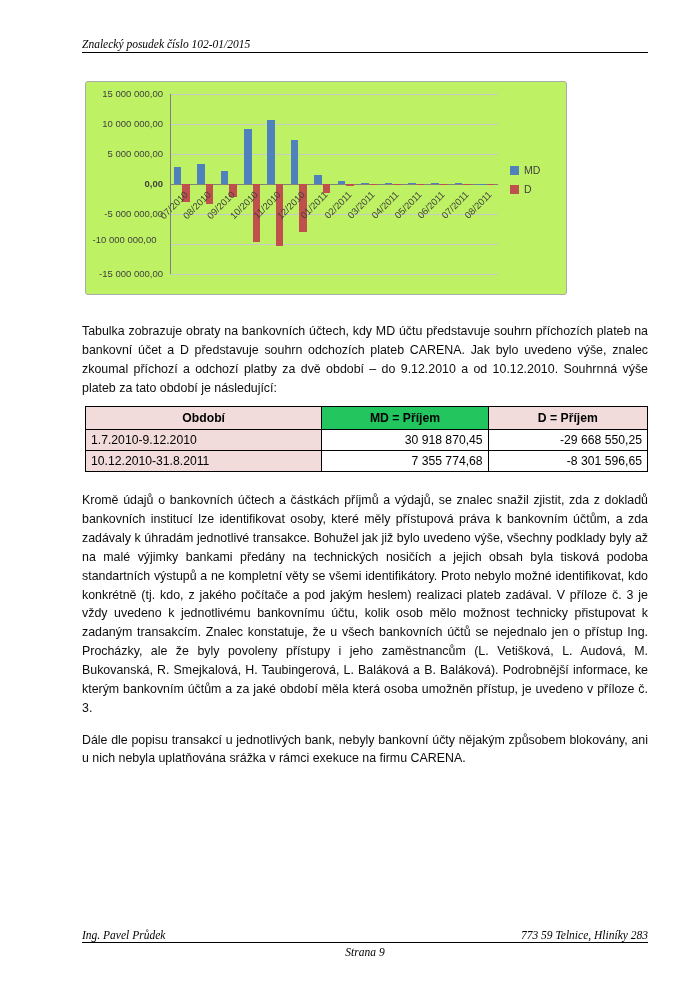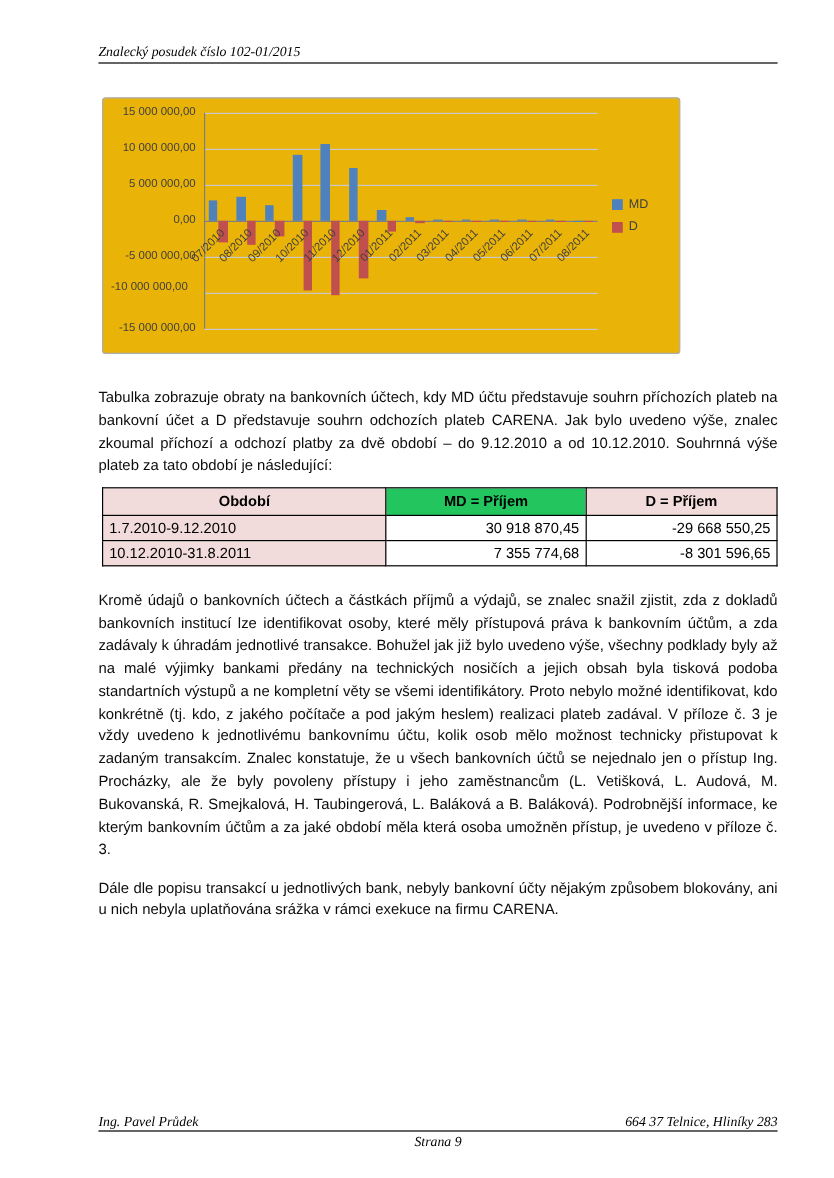--- a/index.html
+++ b/index.html
@@ -26,21 +26,21 @@
     border-bottom:1px solid #000;padding-bottom:1px;color:#000;
   }
   .page-number{
     text-align:center;font-family:"Liberation Serif", serif;font-style:italic;
     font-size:11.5px;margin-top:3px;color:#000;
   }
   
   .chart-box{
     position:relative;margin:28px 0 0 3px;
     width:480px;height:212px;
-    border:1px solid #ababab;border-radius:3px;background:#eab308;
+    border:1px solid #ababab;border-radius:3px;background:#bef264;
     font-size:9.5px;color:#3f3f3f;
     flex:0 0 auto;
   }
   .gridline{position:absolute;height:1px;background:#c9c9c9;}
   .gridline.zero{background:#7f7f7f;}
   .yaxis{position:absolute;width:1px;background:#7f7f7f;}
   .ylabel{position:absolute;text-align:right;font-size:9.5px;line-height:12px;color:#3f3f3f;}
   .xlabel{
     position:absolute;width:62px;text-align:right;font-size:9.5px;color:#3f3f3f;
     transform:rotate(-45deg);transform-origin:100% 0;white-space:nowrap;
@@ -84,21 +84,21 @@
 
   <div class="chart-box">
     <div id="chart-plot">
         <div class="gridline" style="position: absolute; left: 84px; top: 12px; width: 328px;"></div>
         <div class="ylabel" style="left: 0px; top: 6px; width: 77px;">15 000 000,00</div>
         <div class="gridline" style="position: absolute; left: 84px; top: 42px; width: 328px;"></div>
         <div class="ylabel" style="left: 0px; top: 36px; width: 77px;">10 000 000,00</div>
         <div class="gridline" style="position: absolute; left: 84px; top: 72px; width: 328px;"></div>
         <div class="ylabel" style="left: 0px; top: 66px; width: 77px;">5 000 000,00</div>
         <div class="gridline zero" style="position: absolute; left: 84px; top: 102px; width: 328px;"></div>
-        <div class="ylabel" style="left: 0px; top: 96px; width: 77px;">0,00</div>
+        <div class="ylabel" style="left: 0px; top: 96px; width: 77px; font-weight: bold;">0,00</div>
         <div class="gridline" style="position: absolute; left: 84px; top: 132px; width: 328px;"></div>
         <div class="ylabel" style="left: 0px; top: 126px; width: 77px;">-5 000 000,00</div>
         <div class="gridline" style="position: absolute; left: 84px; top: 162px; width: 328px;"></div>
         <div class="ylabel" style="left: 0px; top: 152px; width: 77px; text-align: center;">-10 000 000,00</div>
         <div class="gridline" style="position: absolute; left: 84px; top: 192px; width: 328px;"></div>
         <div class="ylabel" style="left: 0px; top: 186px; width: 77px;">-15 000 000,00</div>
         <div class="yaxis" style="position: absolute; left: 84px; top: 12px; height: 180px;"></div>
         <div class="bar" style="left: 87.7143px; top: 84.6px; width: 7.5px; height: 17.4px; background: rgb(79, 129, 189);"></div>
         <div class="bar" style="left: 96.2143px; top: 102px; width: 7.5px; height: 18px; background: rgb(192, 80, 77);"></div>
         <div class="xlabel" style="left: 33.7143px; top: 107px;">07/2010</div>
@@ -176,17 +176,17 @@
           <td class="amount">-8 301 596,65</td>
         </tr>
       </tbody>
   </table>
 
   <div class="para p2">Kromě údajů o bankovních účtech a částkách příjmů a výdajů, se znalec snažil zjistit, zda z dokladů bankovních institucí lze identifikovat osoby, které měly přístupová práva k bankovním účtům, a zda zadávaly k úhradám jednotlivé transakce. Bohužel jak již bylo uvedeno výše, všechny podklady byly až na malé výjimky bankami předány na technických nosičích a jejich obsah byla tisková podoba standartních výstupů a ne kompletní věty se všemi identifikátory. Proto nebylo možné identifikovat, kdo konkrétně (tj. kdo, z jakého počítače a pod jakým heslem) realizaci plateb zadával. V příloze č. 3 je vždy uvedeno k jednotlivému bankovnímu účtu, kolik osob mělo možnost technicky přistupovat k zadaným transakcím. Znalec konstatuje, že u všech bankovních účtů se nejednalo jen o přístup Ing. Procházky, ale že byly povoleny přístupy i jeho zaměstnancům (L. Vetišková, L. Audová, M. Bukovanská, R. Smejkalová, H. Taubingerová, L. Baláková a B. Baláková). Podrobnější informace, ke kterým bankovním účtům a za jaké období měla která osoba umožněn přístup, je uvedeno v příloze č. 3.</div>
   <div class="para p3">Dále dle popisu transakcí u jednotlivých bank, nebyly bankovní účty nějakým způsobem blokovány, ani u nich nebyla uplatňována srážka v rámci exekuce na firmu CARENA.</div>
 
   <div class="running-foot">
     <span>Ing. Pavel Průdek</span>
-    <span>664 37  Telnice, Hliníky 283</span>
+    <span>773 59  Telnice, Hliníky 283</span>
   </div>
   <div class="page-number">Strana 9</div>
 
 </div>
 
 </body></html>

